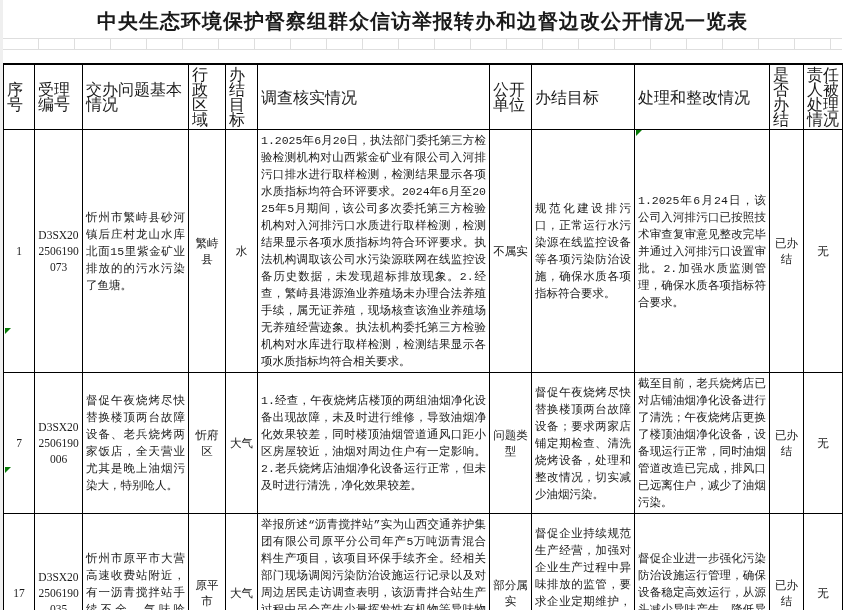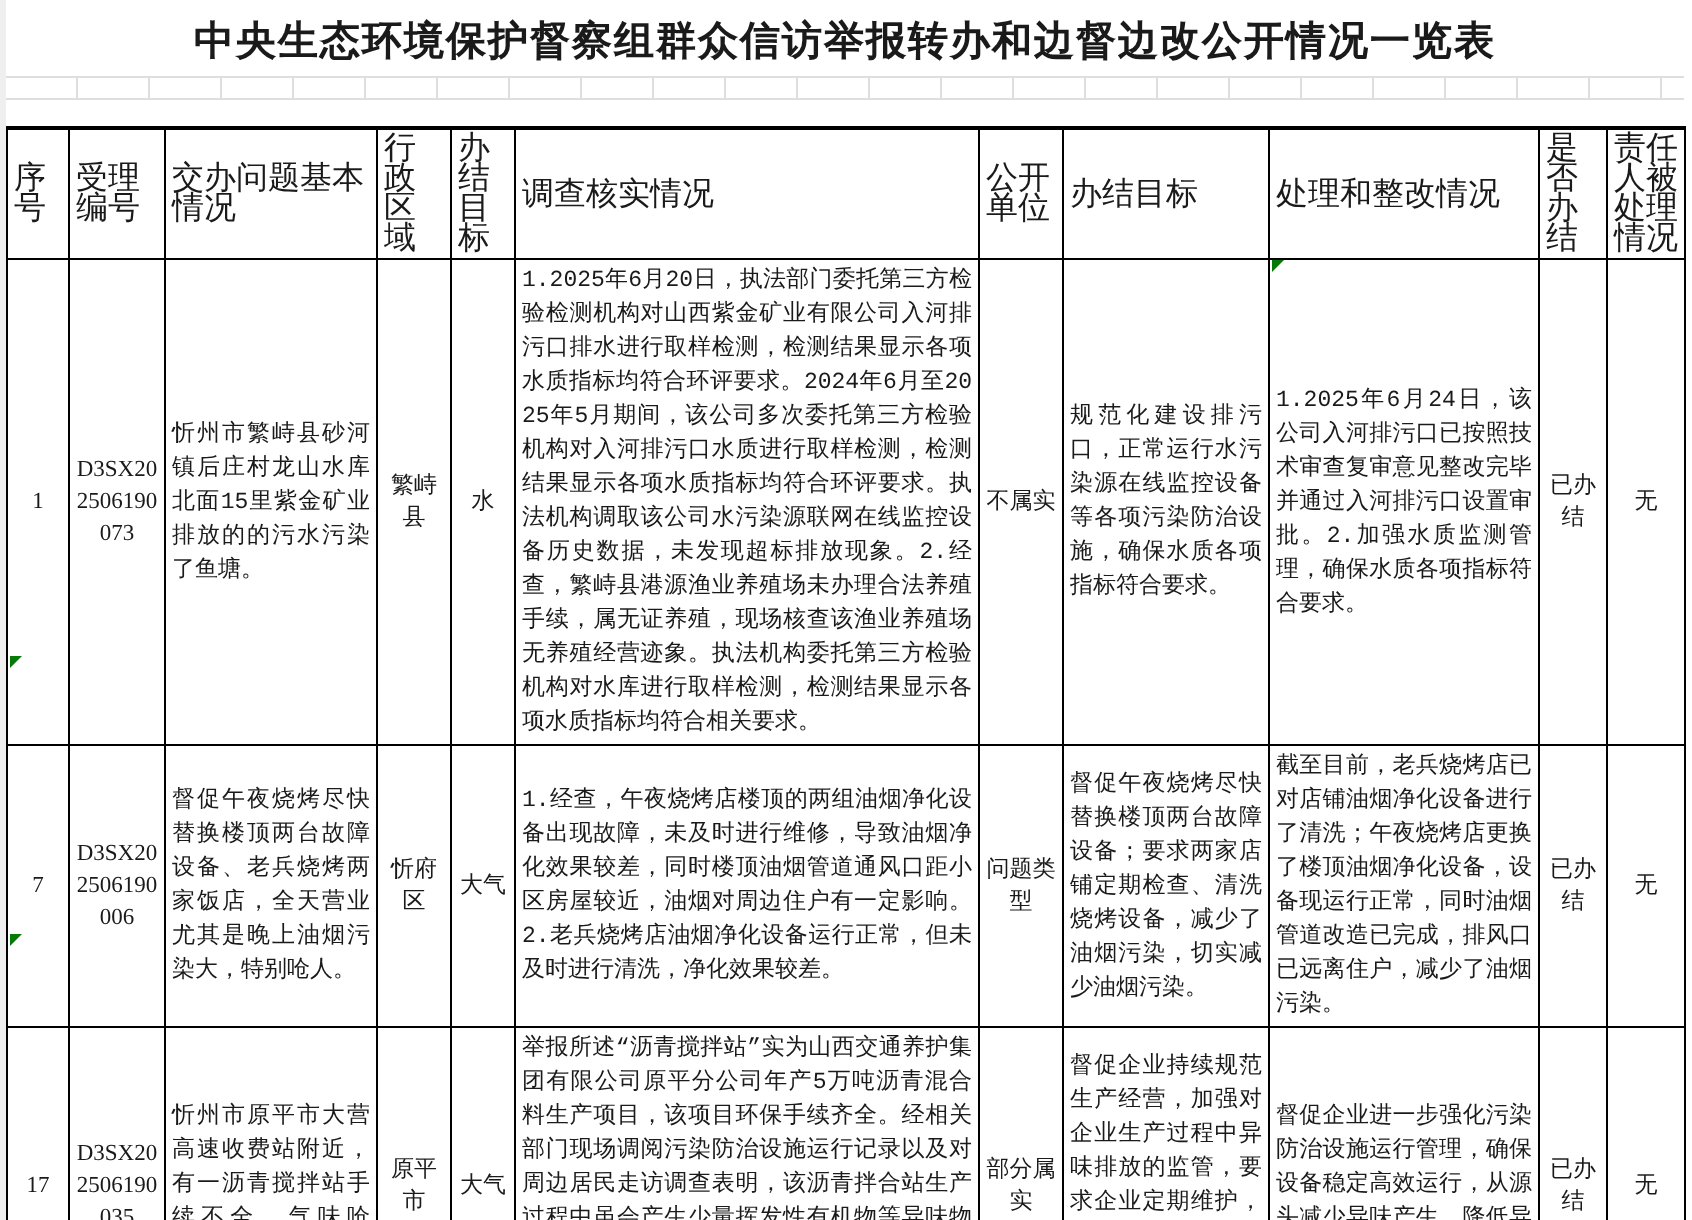--- a/index.html
+++ b/index.html
@@ -115,21 +115,21 @@
           <td class="c-center">无</td>
         </tr>
         <tr style="height: 139px;">
           <td class="c-center">7</td>
           <td class="c-center">D3SX202506190006</td>
           <td class="c-text">督促午夜烧烤尽快替换楼顶两台故障设备、老兵烧烤两家饭店，全天营业尤其是晚上油烟污染大，特别呛人。</td>
           <td class="c-center">忻府区</td>
           <td class="c-center">大气</td>
           <td class="c-text">1.经查，午夜烧烤店楼顶的两组油烟净化设备出现故障，未及时进行维修，导致油烟净化效果较差，同时楼顶油烟管道通风口距小区房屋较近，油烟对周边住户有一定影响。2.老兵烧烤店油烟净化设备运行正常，但未及时进行清洗，净化效果较差。</td>
           <td class="c-center">问题类型</td>
-          <td class="c-text">督促午夜烧烤尽快替换楼顶两台故障设备；要求两家店铺定期检查、清洗烧烤设备，减少了油烟污染，切实减少油烟污染。</td>
+          <td class="c-text">督促午夜烧烤尽快替换楼顶两台故障设备；要求两家店铺定期检查、清洗烧烤设备，处理和整改情况，切实减少油烟污染。</td>
           <td class="c-text">截至目前，老兵烧烤店已对店铺油烟净化设备进行了清洗；午夜烧烤店更换了楼顶油烟净化设备，设备现运行正常，同时油烟管道改造已完成，排风口已远离住户，减少了油烟污染。</td>
           <td class="c-center">已办结</td>
           <td class="c-center">无</td>
         </tr>
         <tr style="height: 139px;">
           <td class="c-center">17</td>
           <td class="c-center">D3SX202506190035</td>
           <td class="c-text">忻州市原平市大营高速收费站附近，有一沥青搅拌站手续不全，气味呛人。</td>
           <td class="c-center">原平市</td>
           <td class="c-center">大气</td>

